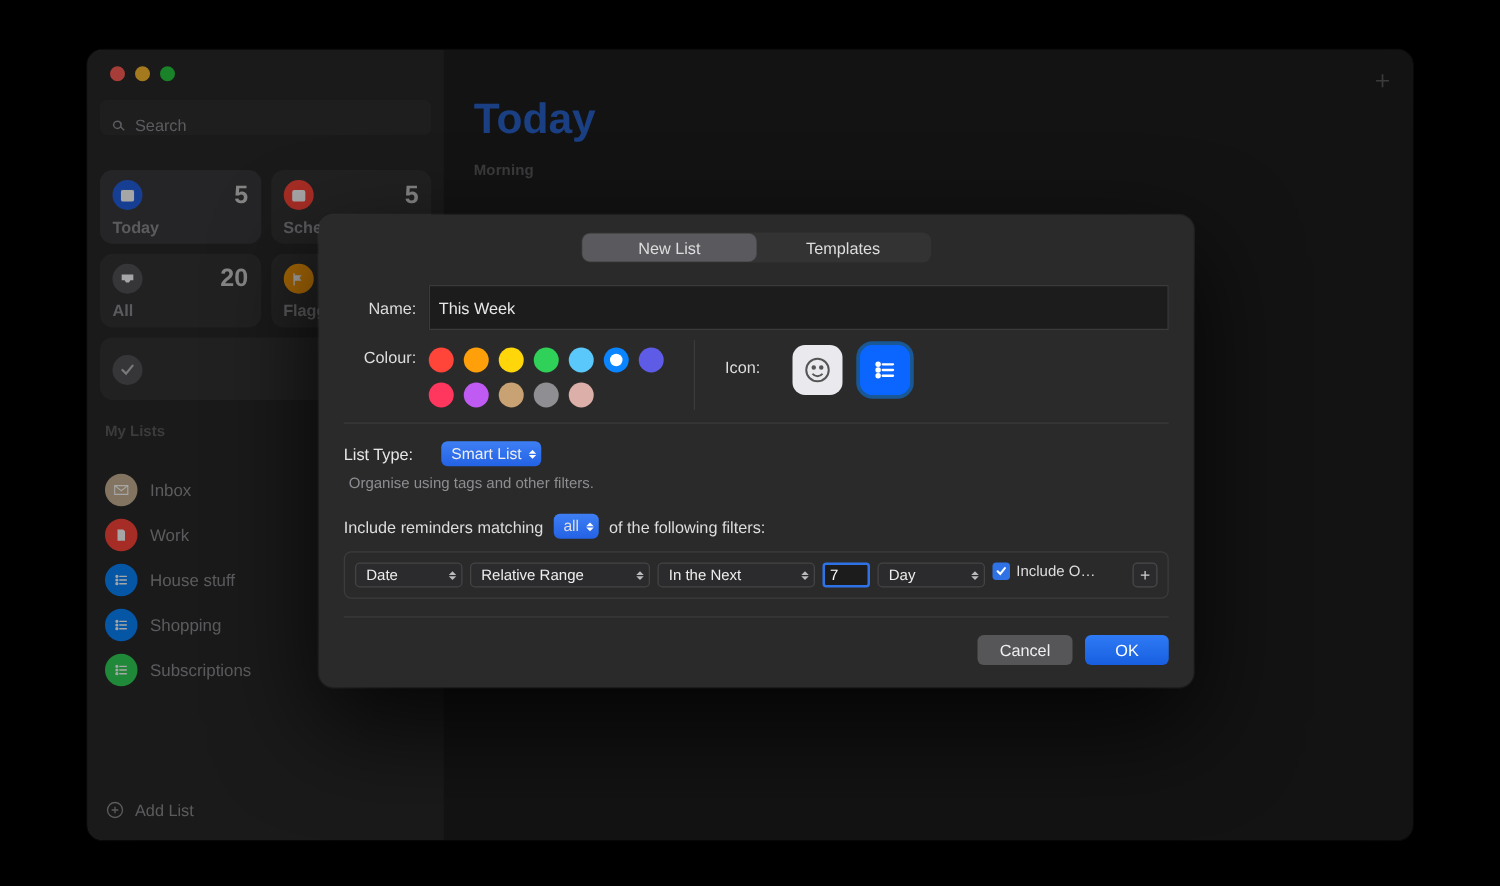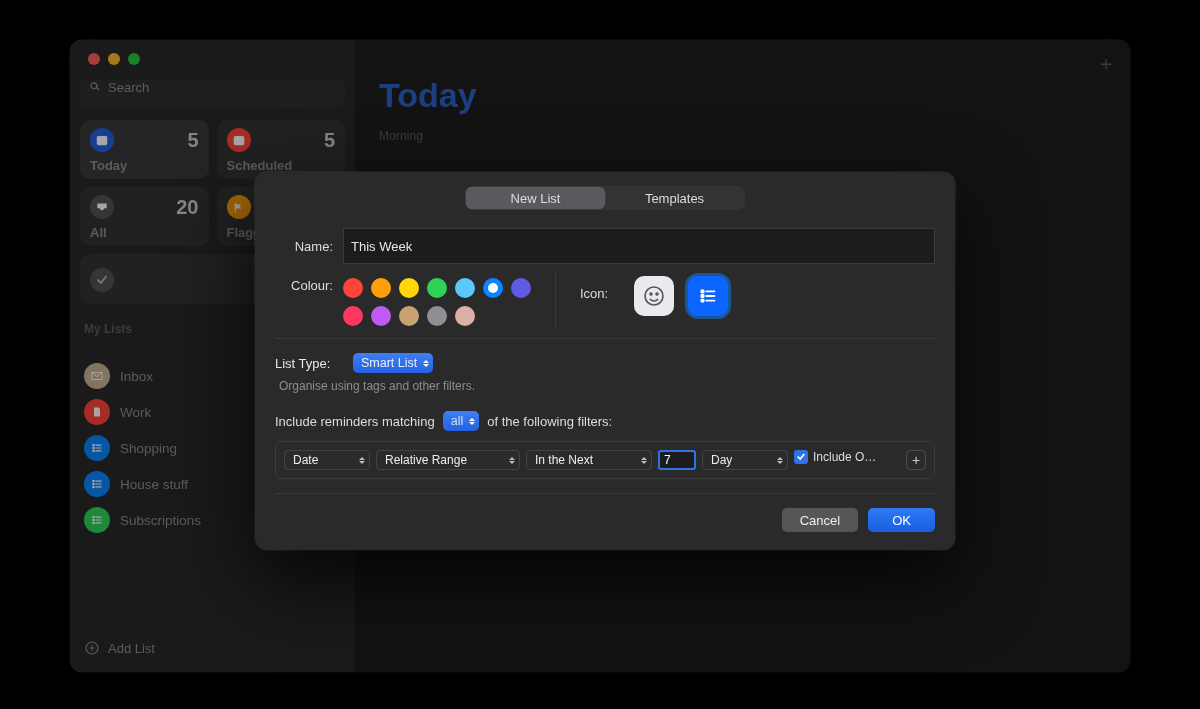--- a/index.html
+++ b/index.html
@@ -43,22 +43,22 @@
   
   .sidebar {
     width: 285px; background: var(--bg-sidebar);
     display: flex; flex-direction: column; padding: 0 10px 10px;
   }
   .titlebar { height: 38px; display: flex; align-items: center; gap: 8px; padding-left: 8px; }
   .dot { width: 12px; height: 12px; border-radius: 50%; }
   .dot-r { background:#ff5f57; } .dot-y{background:#febc2e;} .dot-g{background:#28c840;}
   .search {
     background: #2f2f31; border-radius: 6px; height: 28px;
-    display: flex; align-items: flex-start; padding: 0 8px; color: var(--text-secondary);
-    margin: 2px 0 12px;
+    display: flex; align-items: flex-end; padding: 0 8px; color: var(--text-secondary);
+    margin: 2px 0 28px;
   }
   .search svg { width: 14px; height: 14px; margin-right: 6px; fill: var(--text-secondary); }
   .card-grid { display: grid; grid-template-columns: 1fr 1fr; gap: 8px; }
   .smart-card {
     background: var(--bg-card); border-radius: 10px; padding: 8px 10px 6px;
     display: flex; flex-direction: column; justify-content: space-between;
     height: 59px;
   }
   .smart-card.active { background: var(--bg-card-active); }
   .smart-card .row { display:flex; justify-content: space-between; align-items:center; }
@@ -72,21 +72,21 @@
   .smart-card.wide .lbl{ margin:0 0 0 10px;}
   .section-title { color: var(--text-tertiary); font-size:12px; font-weight:700; margin: 18px 4px 22px; }
   .list-item { display:flex; align-items:center; gap:10px; padding:5px 4px; border-radius:6px; }
   .list-item .ic { width:26px;height:26px;border-radius:50%;display:flex;align-items:center;justify-content:center;flex-shrink:0;}
   .list-item .name { color: var(--text-secondary); font-size:13.5px; }
   .add-list { margin-top:auto; display:flex; align-items:center; gap:8px; color:var(--text-secondary); padding:6px 4px;}
   .add-list svg{width:16px;height:16px;fill:none;stroke:var(--text-secondary);stroke-width:1.6;}
   
   .main { flex:1; position:relative; padding: 16px 24px;}
   .h1 { font-size:34px; font-weight:700; color:#2a62c9; margin: 20px 0 14px;}
-  .subhead { color: var(--text-tertiary); font-size:12px; font-weight:400; letter-spacing:.1px;margin-top:11px;}
+  .subhead { color: var(--text-tertiary); font-size:12px; font-weight:700; letter-spacing:.1px;margin-top:11px;}
   .add-btn { position:absolute; top:10px; right:14px; color:var(--text-tertiary); font-size:20px; font-weight:300; }
 
   
   .modal {
     position:absolute; left:255px; top:172px; width:700px;
     background: var(--bg-modal); border-radius:12px; padding: 14px 20px 18px;
     box-shadow: 0 30px 80px rgba(0,0,0,.8), 0 0 0 1px rgba(255,255,255,.08);
     z-index: 50;
   }
   .seg-track {
@@ -246,34 +246,34 @@
       <div class="ic" style="background:#0a84ff">
           <svg width="14" height="14" viewBox="0 0 24 24" fill="none" stroke="#fff" stroke-width="2" stroke-linecap="round">
             <circle cx="6" cy="7" r="1.2" fill="#fff"></circle>
             <line x1="10" y1="7" x2="19" y2="7"></line>
             <circle cx="6" cy="12" r="1.2" fill="#fff"></circle>
             <line x1="10" y1="12" x2="19" y2="12"></line>
             <circle cx="6" cy="17" r="1.2" fill="#fff"></circle>
             <line x1="10" y1="17" x2="19" y2="17"></line>
           </svg>
         </div>
-      <div class="name">Shopping</div>
+      <div class="name">House stuff</div>
     </div>
     <div class="list-item">
       <div class="ic" style="background:#0a84ff">
           <svg width="14" height="14" viewBox="0 0 24 24" fill="none" stroke="#fff" stroke-width="2" stroke-linecap="round">
             <circle cx="6" cy="7" r="1.2" fill="#fff"></circle>
             <line x1="10" y1="7" x2="19" y2="7"></line>
             <circle cx="6" cy="12" r="1.2" fill="#fff"></circle>
             <line x1="10" y1="12" x2="19" y2="12"></line>
             <circle cx="6" cy="17" r="1.2" fill="#fff"></circle>
             <line x1="10" y1="17" x2="19" y2="17"></line>
           </svg>
         </div>
-      <div class="name">House stuff</div>
+      <div class="name">Shopping</div>
     </div>
     <div class="list-item">
       <div class="ic" style="background:#30d158">
           <svg width="14" height="14" viewBox="0 0 24 24" fill="none" stroke="#fff" stroke-width="2" stroke-linecap="round">
             <circle cx="6" cy="7" r="1.2" fill="#fff"></circle>
             <line x1="10" y1="7" x2="19" y2="7"></line>
             <circle cx="6" cy="12" r="1.2" fill="#fff"></circle>
             <line x1="10" y1="12" x2="19" y2="12"></line>
             <circle cx="6" cy="17" r="1.2" fill="#fff"></circle>
             <line x1="10" y1="17" x2="19" y2="17"></line>

